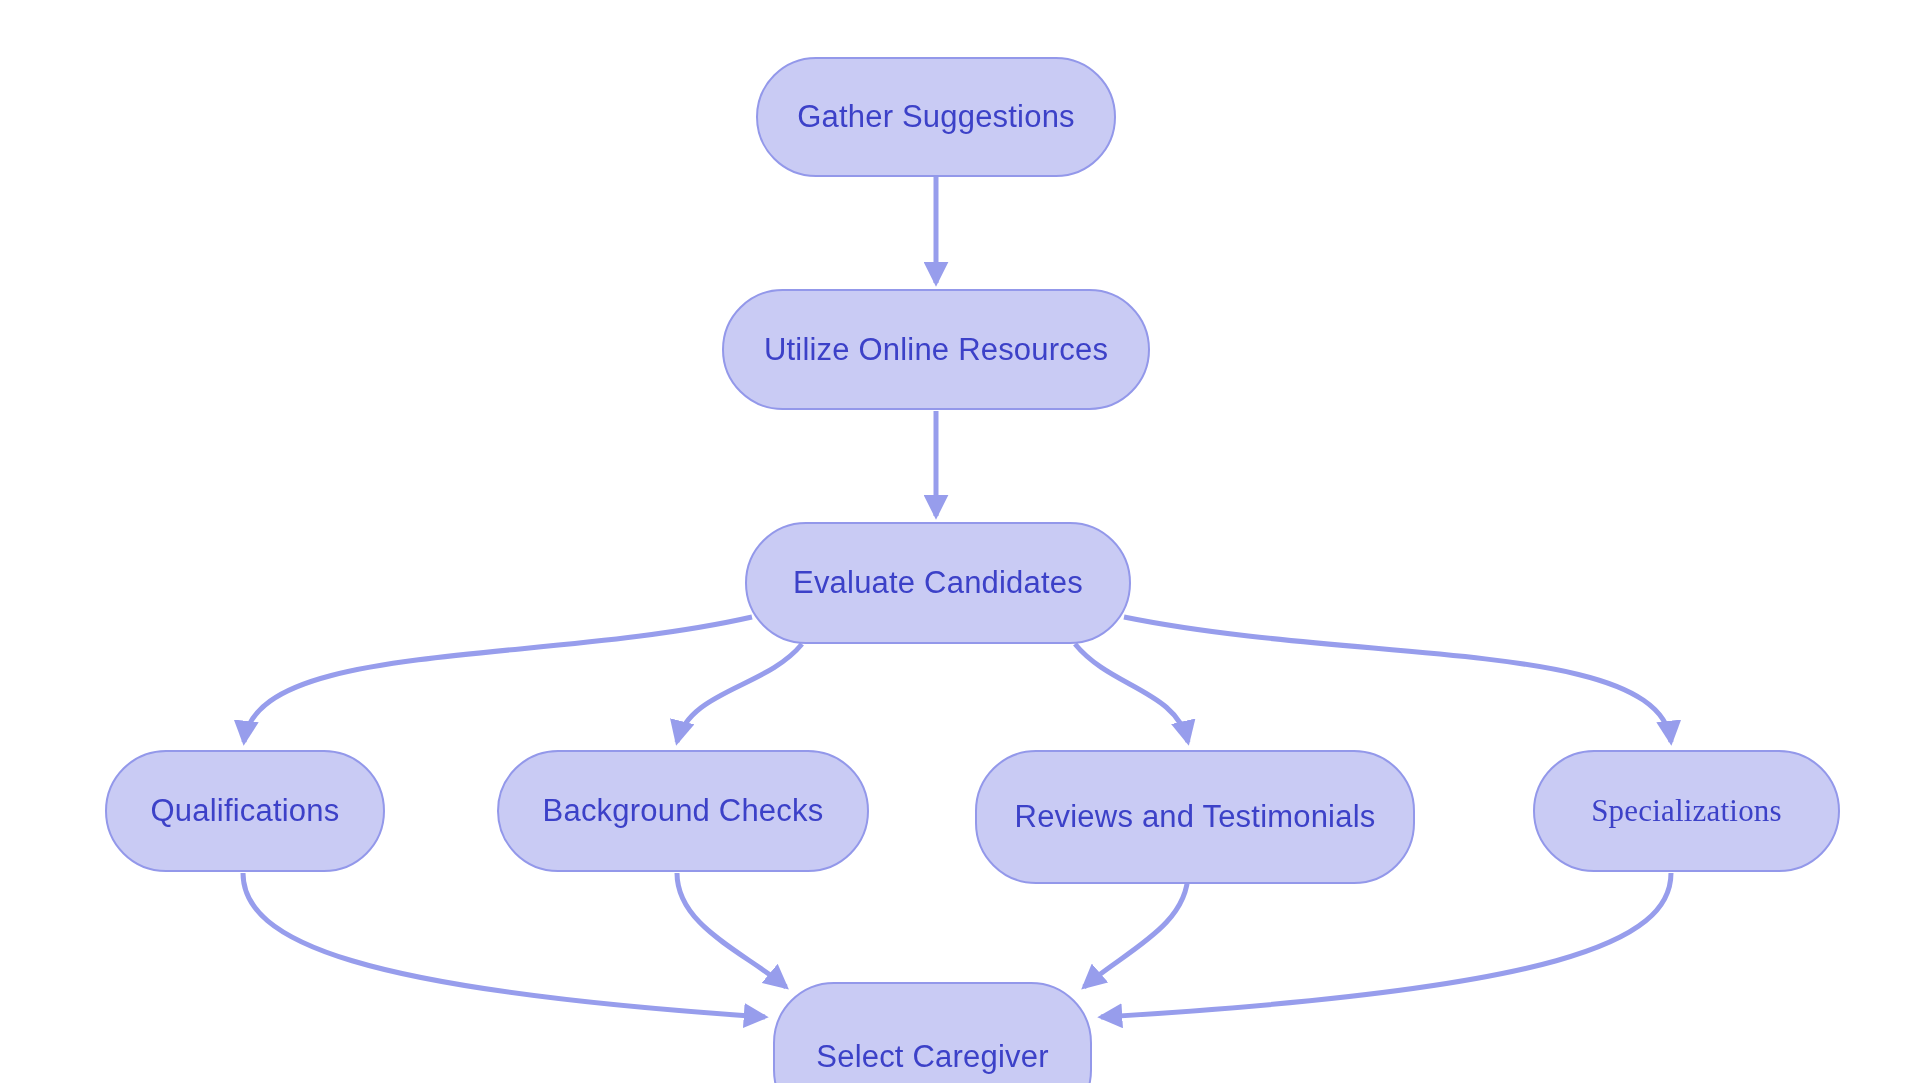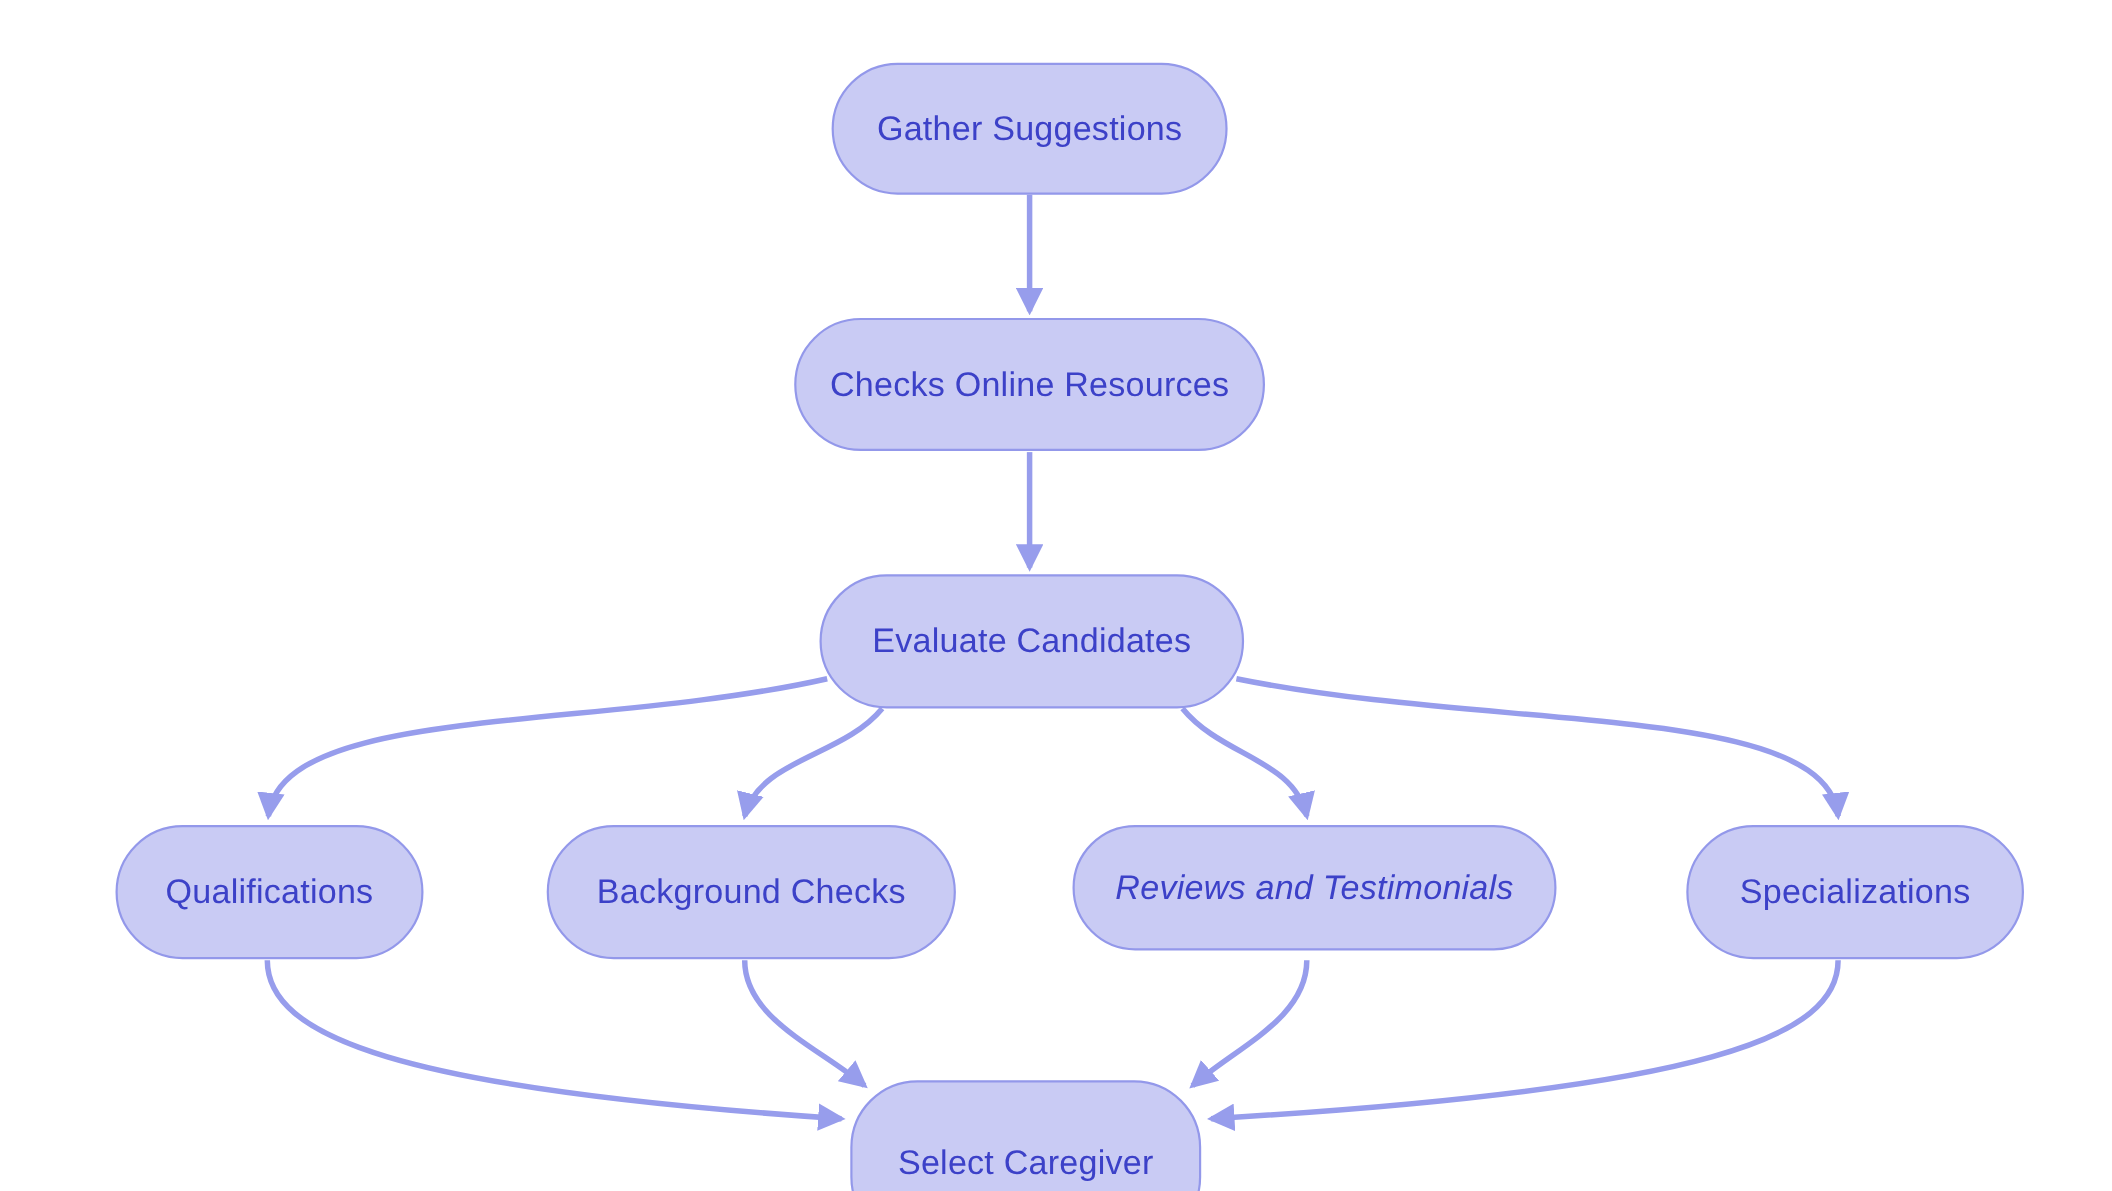--- a/index.html
+++ b/index.html
@@ -41,22 +41,22 @@
     color: #3c41c8;
     font-size: 31px;
     letter-spacing: 0.2px;
     white-space: nowrap;
   }
   .n-gather          { left: 756px;  top: 17px;  width: 360px; height: 120px; }
   .n-utilize         { left: 722px;  top: 249px; width: 428px; height: 121px; }
   .n-evaluate        { left: 745px;  top: 482px; width: 386px; height: 122px; }
   .n-qualifications  { left: 105px;  top: 710px; width: 280px; height: 122px; }
   .n-background      { left: 497px;  top: 710px; width: 372px; height: 122px; text-align: right; }
-  .n-reviews         { left: 975px;  top: 710px; width: 440px; height: 114px; font-style: italic; }
-  .n-specializations { left: 1533px; top: 710px; width: 307px; height: 122px; }
+  .n-reviews         { left: 975px;  top: 710px; width: 440px; height: 134px; }
+  .n-specializations { left: 1533px; top: 710px; width: 307px; height: 122px; font-family: Liberation Serif, serif; }
   .n-select          { left: 773px;  top: 942px; width: 319px; height: 149px; }
 </style>
 </head>
 <body>
 
 <div class="canvas">
 
   <svg class="edge-layer" viewBox="0 0 1920 1083" xmlns="http://www.w3.org/2000/svg">
     <defs>
       <marker id="ah" viewBox="0 0 10 10" refX="8.5" refY="5" markerWidth="5" markerHeight="5" orient="auto-start-reverse">
@@ -73,21 +73,21 @@
     <path class="edge" d="M 677 833 C 677 886, 744 912, 786 947" marker-end="url(#ah)"></path>
     <path class="edge" d="M 1188 833 C 1188 886, 1124 912, 1084 947" marker-end="url(#ah)"></path>
     <path class="edge" d="M 1671 833 C 1671 902, 1555 950, 1101 977" marker-end="url(#ah)"></path>
   </svg>
 
   <div class="node n-gather">
     <span class="node-label">Gather Suggestions</span>
   </div>
 
   <div class="node n-utilize">
-    <span class="node-label">Checks Online Resources</span>
+    <span class="node-label">Utilize Online Resources</span>
   </div>
 
   <div class="node n-evaluate">
     <span class="node-label">Evaluate Candidates</span>
   </div>
 
   <div class="node n-qualifications">
     <span class="node-label">Qualifications</span>
   </div>
 

